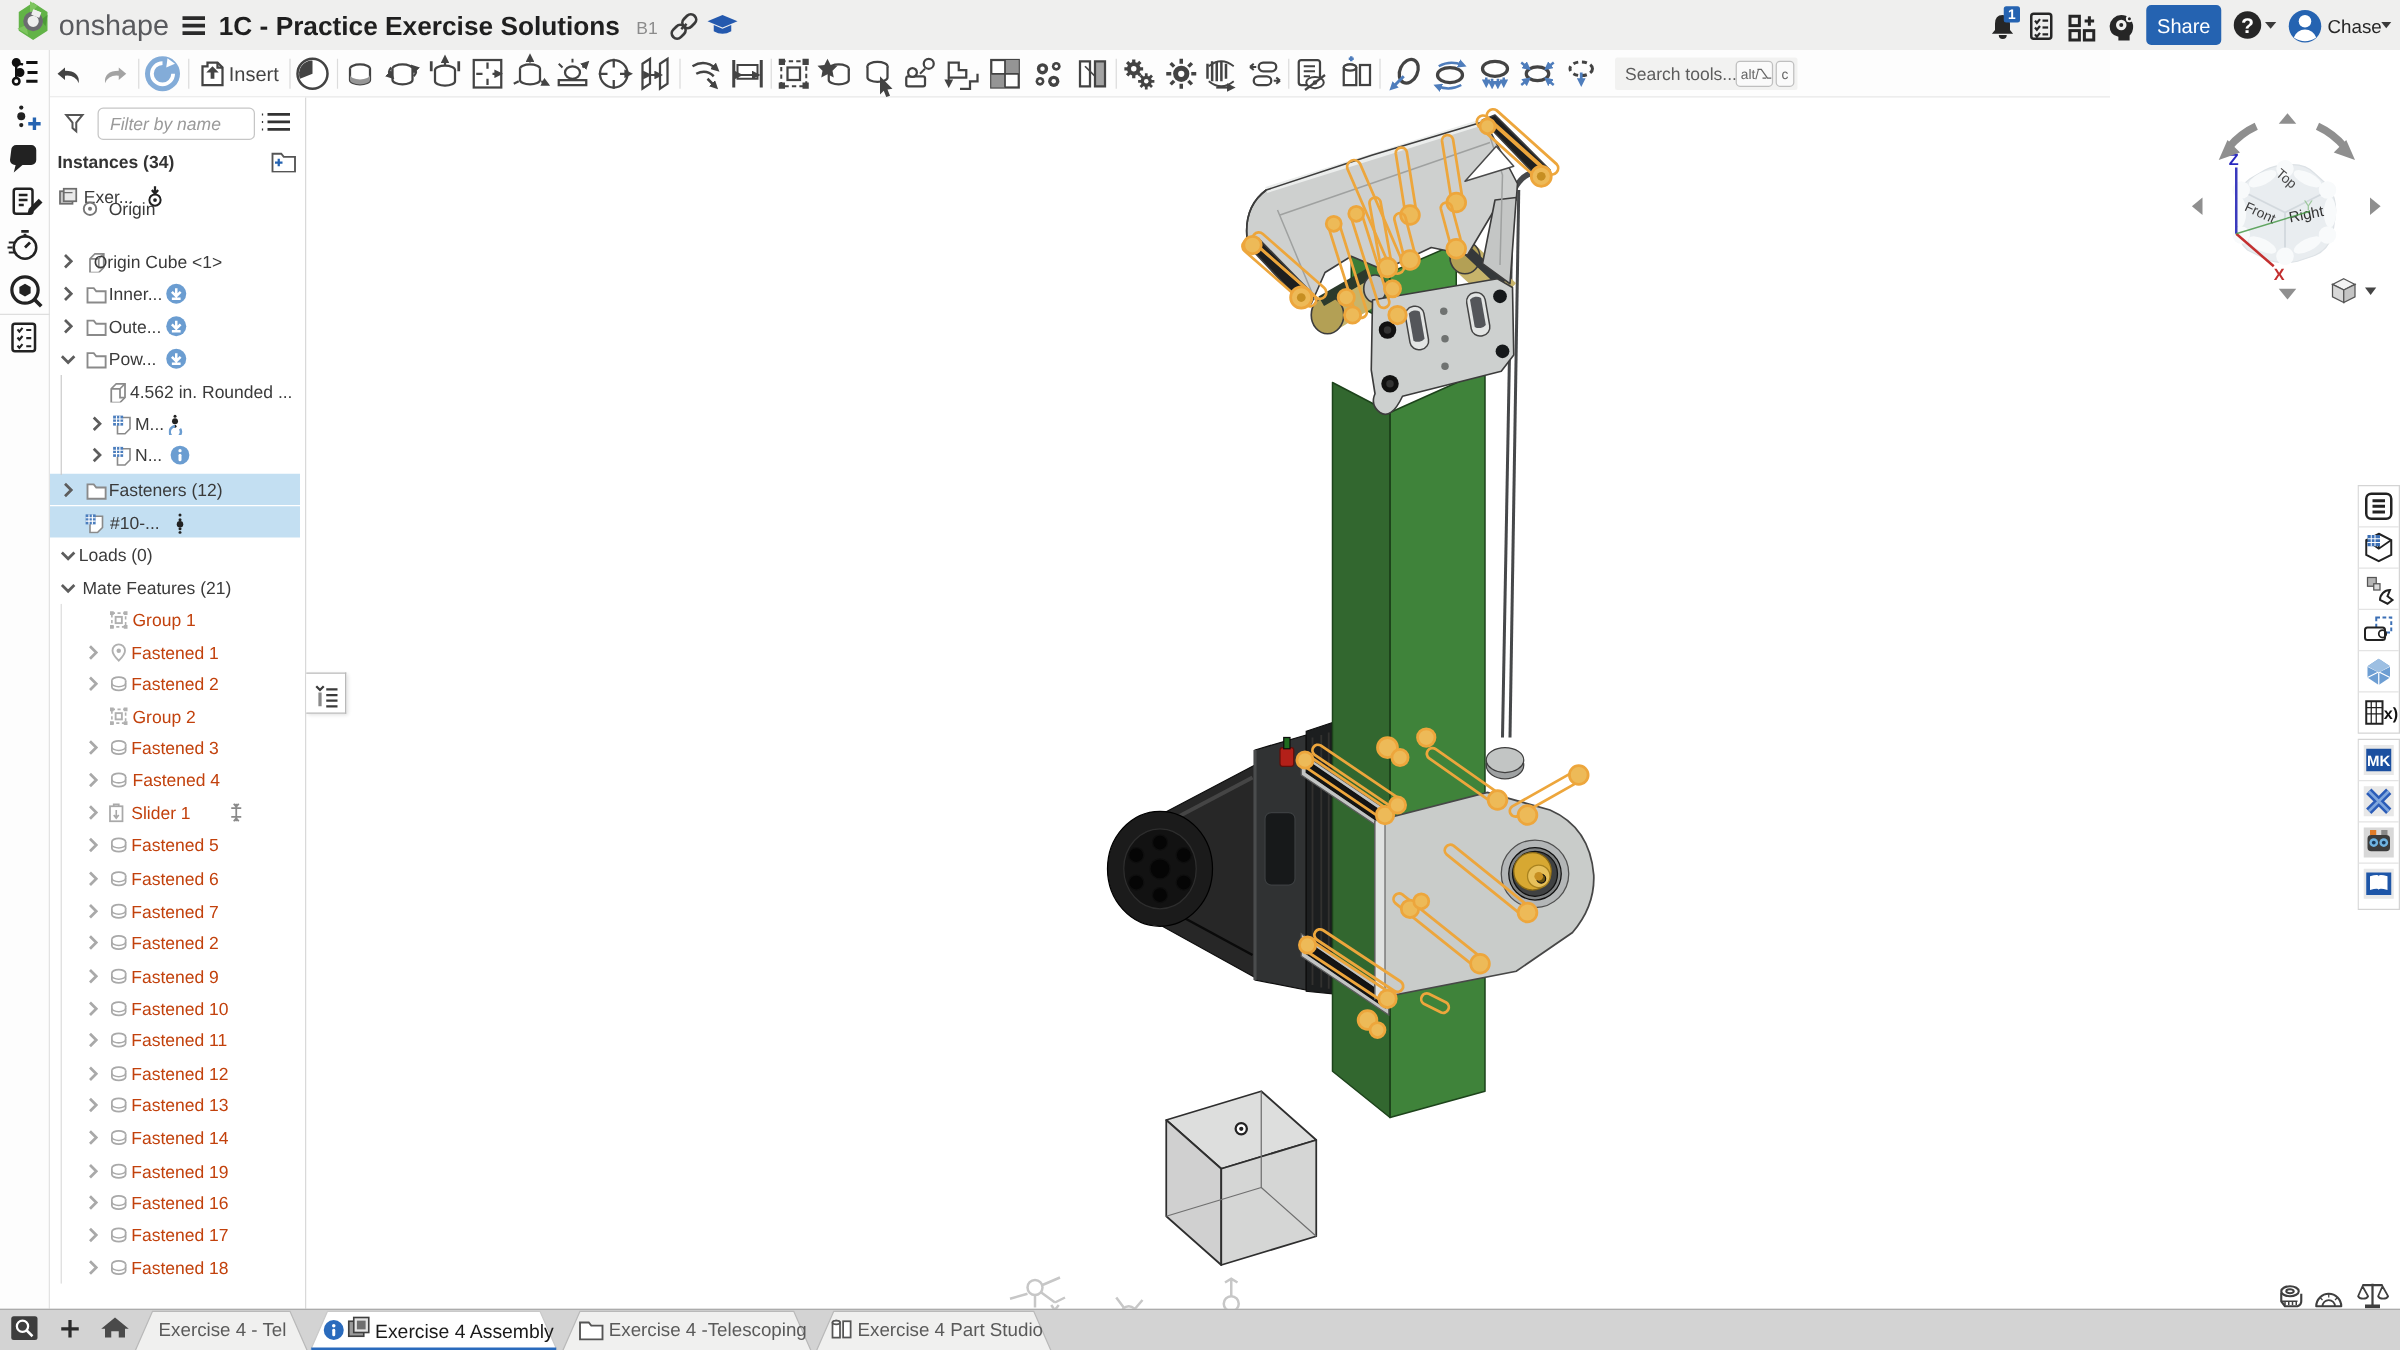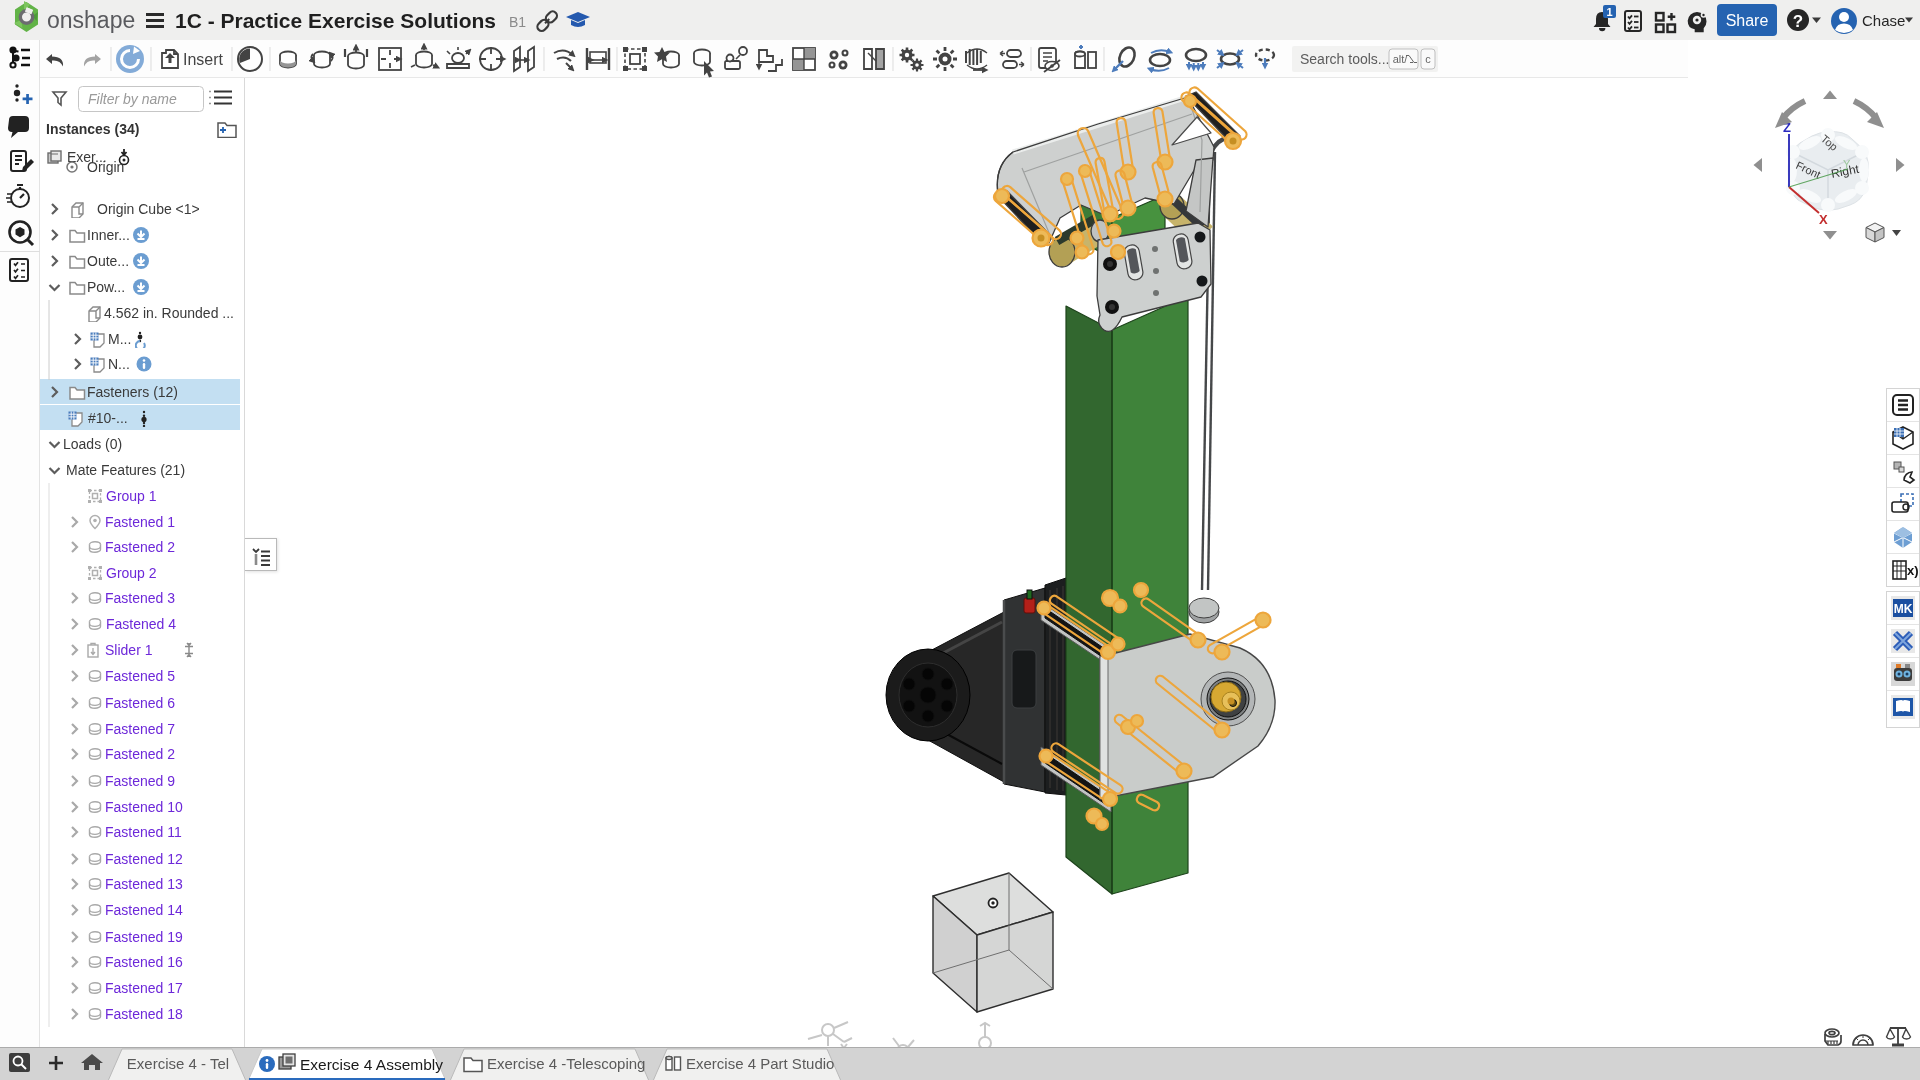--- a/index.html
+++ b/index.html
@@ -7,21 +7,21 @@
 body { font-family:"Liberation Sans",sans-serif; background:#fff; position:relative; }
 #topbar { position:absolute; left:0; top:0; width:1920px; height:40px; background:#efefee; }
 #toolbar { position:absolute; left:0; top:40px; width:1688px; height:38px; background:#fdfdfd; border-bottom:1px solid #e8e8e8; }
 #strip { position:absolute; left:0; top:40px; width:40px; height:1007px; background:#fdfdfd; border-right:1px solid #e3e3e3; }
 #panel { position:absolute; left:40px; top:78px; width:205px; height:969px; background:#fff; border-right:1px solid #d9d9d9; }
 #viewport { position:absolute; left:0; top:0; width:1920px; height:1080px; }
 #tabbar { position:absolute; left:0; top:1047px; width:1920px; height:33px; background:#d3d3d3; border-top:1px solid #ababab; }
 .row { position:absolute; left:0; width:205px; height:26px; white-space:nowrap; }
 .ic { position:absolute; width:18px; height:18px; top:4px; }
 .row span { position:absolute; font-size:14px; color:#3a3a3a; top:5px; }
-.row.gray span { color:#6d28d9; }
+.row.gray span { color:#c2410c; }
 .hl { position:absolute; left:0; width:200px; height:25px; background:#c3dff2; }
 </style>
 </head>
 <body>
 <svg id="viewport" viewBox="0 0 1920 1080">
 
 <g stroke="#2e2e2e" stroke-width="1.4" stroke-linejoin="round">
   <polygon points="1009,873 1053,912 977,935 933,896" fill="#dadbda" fill-opacity="0.92"></polygon>
   <polygon points="933,896 977,935 977,1012 933,973" fill="#c9cac9" fill-opacity="0.88"></polygon>
   <polygon points="977,935 1053,912 1053,989 977,1012" fill="#cfd0cf" fill-opacity="0.88"></polygon>
@@ -741,21 +741,21 @@
       </svg>
       <span style="left:47px">Origin</span>
     </div>
 <div class="row" style="top:118px">
       <svg class="ic" style="left:5px">
         <use href="#chevR"></use>
       </svg>
       <svg class="ic" style="left:28px">
         <use href="#part"></use>
       </svg>
-      <span style="left:57px">Origin Cube &lt;1&gt;</span>
+      <span style="left:35px">Origin Cube &lt;1&gt;</span>
     </div>
 <div class="row" style="top:144px">
       <svg class="ic" style="left:5px">
         <use href="#chevR"></use>
       </svg>
       <svg class="ic" style="left:28px">
         <use href="#folder"></use>
       </svg>
       <span style="left:47px">Inner...</span>
       <svg class="ic" style="left:92px">

